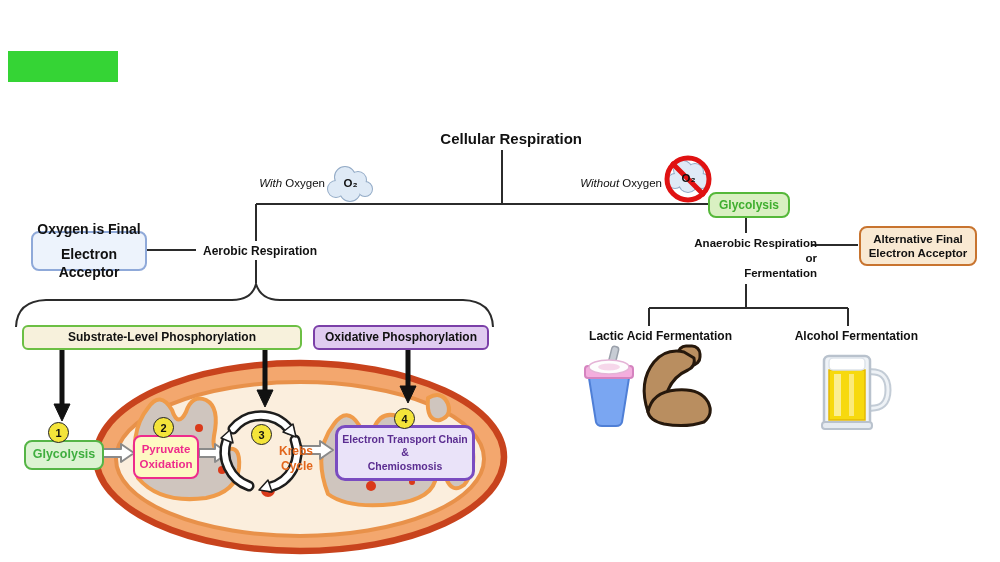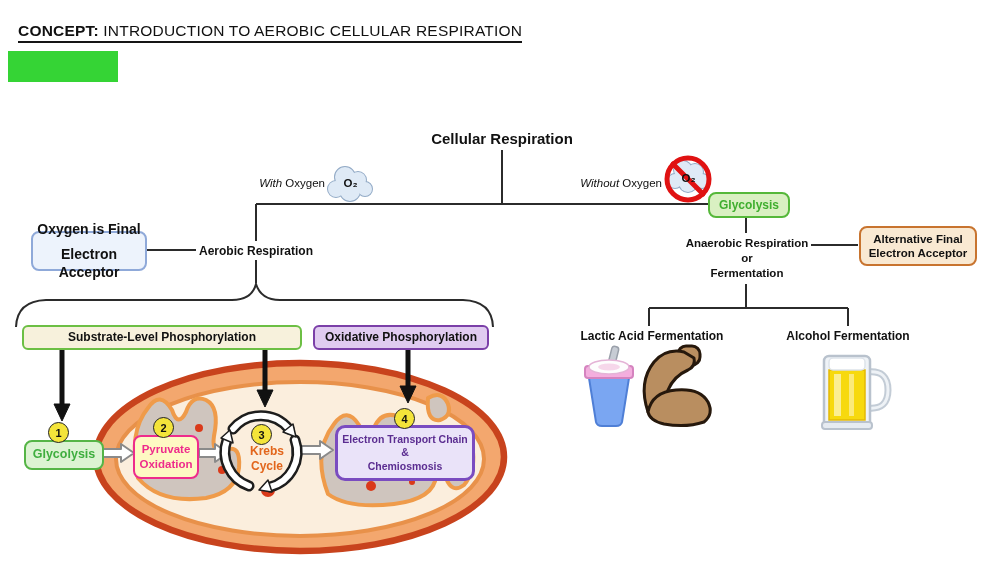--- a/index.html
+++ b/index.html
@@ -7,21 +7,21 @@
           font-family:"Liberation Sans",sans-serif;color:#111;}
   svg.layer{position:absolute;left:0;top:0;z-index:1;}
   .abs{position:absolute;}
   .z2{z-index:2;}
   
   .title1{left:18px;top:22px;font-size:15.5px;letter-spacing:.2px;border-bottom:2px solid #151515;padding-bottom:1px;}
   .title1 .lbl{font-weight:bold;}
   .hl{left:8px;top:51px;width:110px;height:31px;background:#35d435;z-index:1;}
   .title2{left:18px;top:57px;font-size:15px;font-weight:bold;border-bottom:2px solid #151515;padding-bottom:1px;z-index:2;}
   
-  .node{position:absolute;z-index:2;text-align:center;font-weight:bold;color:#111;}
+  .node{position:absolute;z-index:2;text-align:right;font-weight:bold;color:#111;}
   .root{left:422px;top:130px;width:160px;font-size:15px;}
   .oxy-label{position:absolute;z-index:2;font-size:11.5px;color:#111;text-align:right;}
   .oxy-label .it{font-style:italic;}
   .with-oxy{left:237px;top:177px;width:88px;}
   .without-oxy{left:566px;top:177px;width:96px;}
   .o2{position:absolute;z-index:3;font-weight:bold;font-size:11.5px;text-align:center;width:25px;}
   .o2-with{left:338px;top:177px;}
   .o2-without{left:676px;top:172px;}
   .aerobic{left:195px;top:244px;width:122px;font-size:12px;}
   .anaerobic{left:677px;top:236px;width:140px;font-size:11.5px;line-height:1.3;}
@@ -184,23 +184,20 @@
       <rect x="11" y="24" width="36" height="50" fill="#f7d90e" stroke="#e3b806" stroke-width="1.5"></rect>
       <rect x="11" y="12" width="36" height="12" rx="4" fill="#ffffff" stroke="#dde3ea" stroke-width="1.5"></rect>
       <rect x="16" y="28" width="7" height="42" fill="#ffffff" opacity="0.55"></rect>
       <rect x="31" y="28" width="5" height="42" fill="#ffffff" opacity="0.45"></rect>
       <rect x="4" y="76" width="50" height="7" rx="3" fill="#e6ebf1" stroke="#b9c2cd" stroke-width="2"></rect>
     </g>
   </svg>
 
   <div class="abs hl"></div>
 
-  <div class="abs z2 title1">
-    <span class="lbl">CONCEPT:</span><span> INTRODUCTION TO AEROBIC CELLULAR RESPIRATION</span>
-  </div>
 
 
   <div class="node root">Cellular Respiration</div>
 
   <div class="oxy-label with-oxy">
     <span class="it">With</span><span> Oxygen</span>
   </div>
   <div class="o2 o2-with">O₂</div>
 
   <div class="oxy-label without-oxy">

